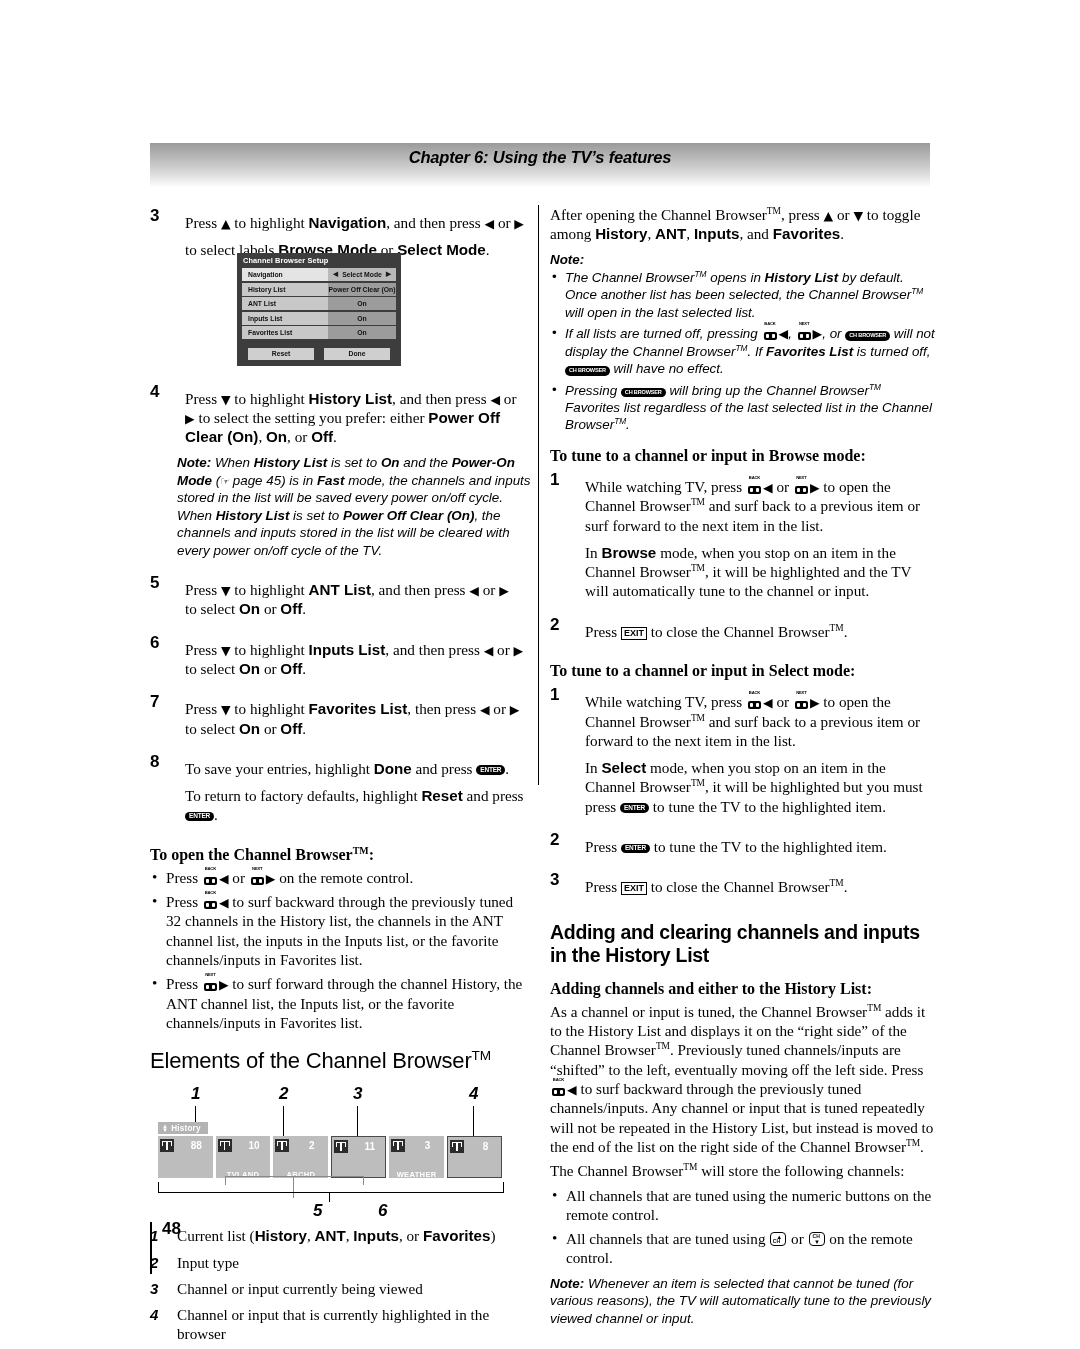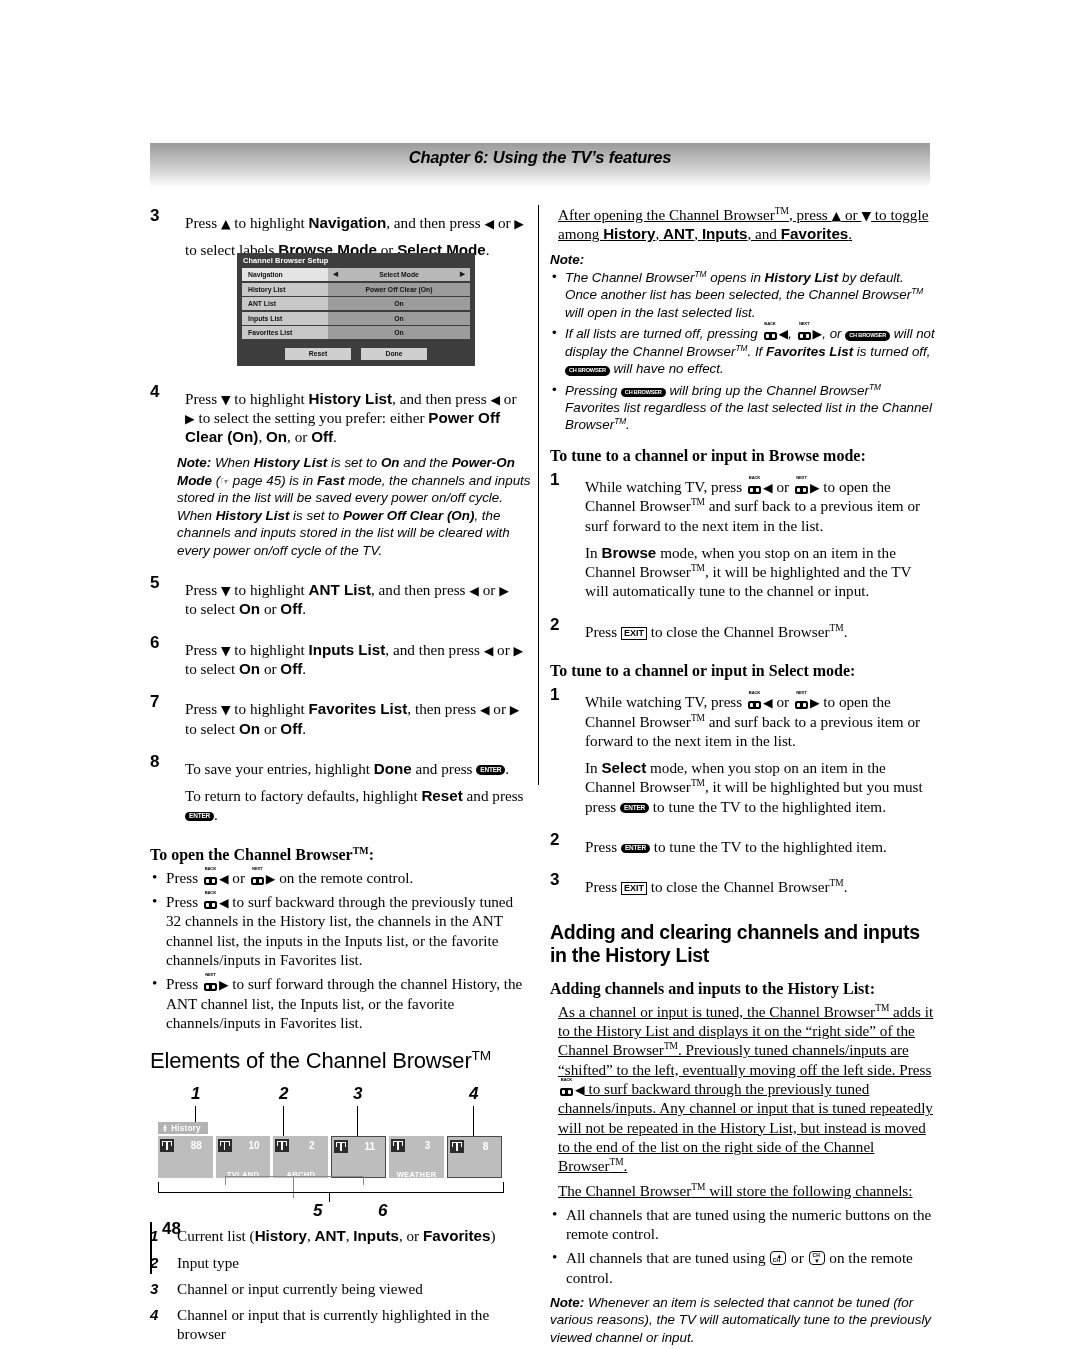--- a/index.html
+++ b/index.html
@@ -166,21 +166,21 @@
     position: relative;
     margin-bottom: 5px;
   }
   ul.bullets > li::before {
     content: "\2022";
     position: absolute;
     left: -14px;
     top: -1px;
   }
 
-  p.body { margin: 0 0 5px 8px; font-size: 15.2px; line-height: 1.27; text-decoration: underline; }
+  p.body { margin: 0 0 5px 0; font-size: 15.2px; line-height: 1.27; }
 
   sup.tm { font-size: 0.62em; vertical-align: super; line-height: 0; }
 
   
   .key-updown {
     display: inline-block;
     position: relative;
     width: 15px;
     height: 13px;
     vertical-align: -2px;
@@ -293,21 +293,21 @@
     letter-spacing: -1px;
   }
 
   .arr { font-family: "DejaVu Sans", sans-serif; font-size: 12.5px; font-style: normal; display:inline-block; vertical-align: 0px;}
 
   
   .osd {
     position: absolute;
     left: 237px;
     top: 253px;
-    width: 238px;
+    width: 164px;
     background: #3d3d3d;
     font-family: "Liberation Sans", sans-serif;
     padding: 0 0 0 0;
   }
   .osd-title {
     color: #ffffff;
     font-size: 7.4px;
     font-weight: bold;
     padding: 3px 0 3px 6px;
     letter-spacing: 0.1px;
@@ -809,21 +809,21 @@
       </div>
     </div>
     <div class="step">
       <div class="step-num">3</div>
       <div class="step-body">
         <p><span>Press </span><span class="key-exit">EXIT</span><span> to close the Channel Browser</span><sup class="tm">TM</sup><span>.</span></p>
       </div>
     </div>
 
     <h2 class="chunk">Adding and clearing channels and inputs in the History List</h2>
-    <h3 class="sub" style="margin-top:0;">Adding channels and inputs to the History List:</h3>
+    <h3 class="sub" style="margin-top:0;">Adding channels and either to the History List:</h3>
     <p class="body">
       <span>As a channel or input is tuned, the Channel Browser</span><sup class="tm">TM</sup><span> adds it to the History List and displays it on the “right side” of the Channel Browser</span><sup class="tm">TM</sup><span>. Previously tuned channels/inputs are “shifted” to the left, eventually moving off the left side. Press </span><span class="key-updown"><span class="lbl">BACK</span><span class="bx"></span></span><span class="arr">◀</span><span> to surf backward through the previously tuned channels/inputs. Any channel or input that is tuned repeatedly will not be repeated in the History List, but instead is moved to the end of the list on the right side of the Channel Browser</span><sup class="tm">TM</sup><span>.</span>
     </p>
     <p class="body">
       <span>The Channel Browser</span><sup class="tm">TM</sup><span> will store the following channels:</span>
     </p>
     <ul class="bullets">
       <li>All channels that are tuned using the numeric buttons on the remote control.</li>
       <li>
         <span>All channels that are tuned using </span><span class="key-ch up"><span class="arw">▲</span><span class="chtxt">CH</span></span><span> or </span><span class="key-ch dn"><span class="chtxt">CH</span><span class="arw">▼</span></span><span> on the remote control.</span>

